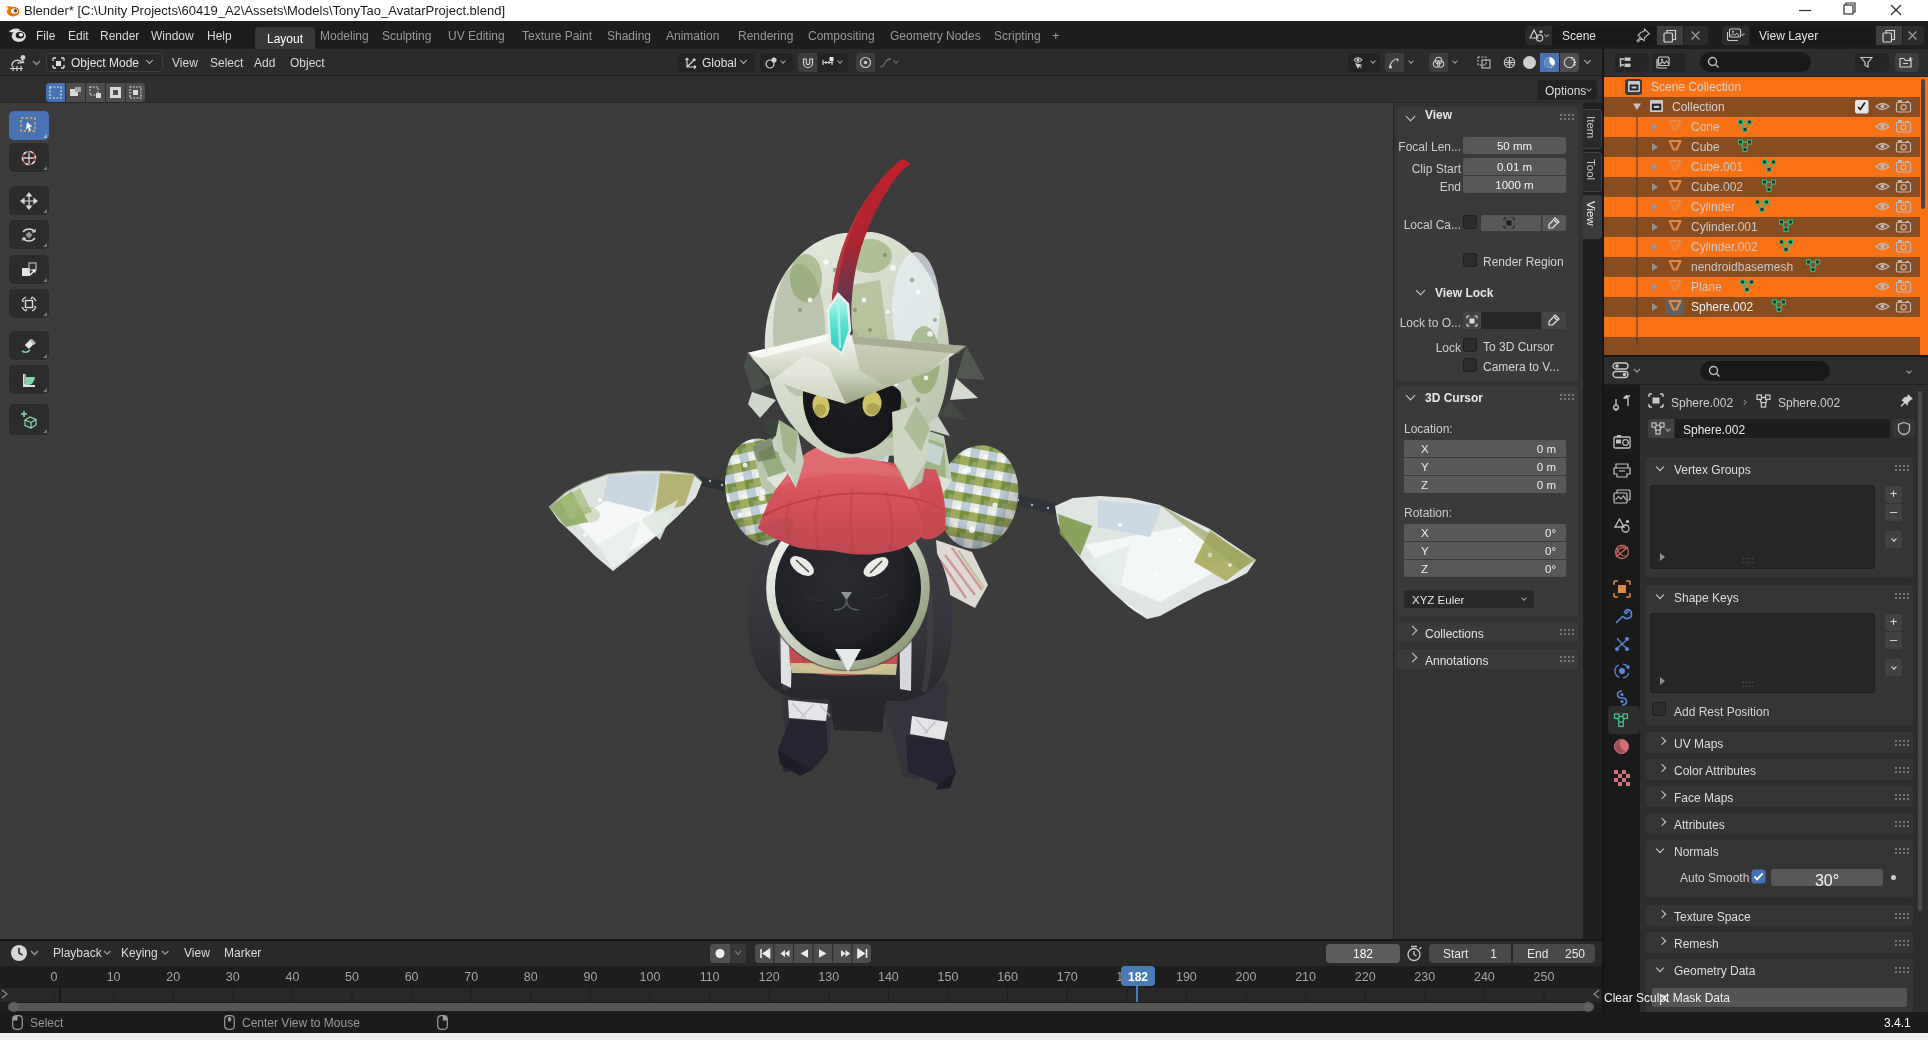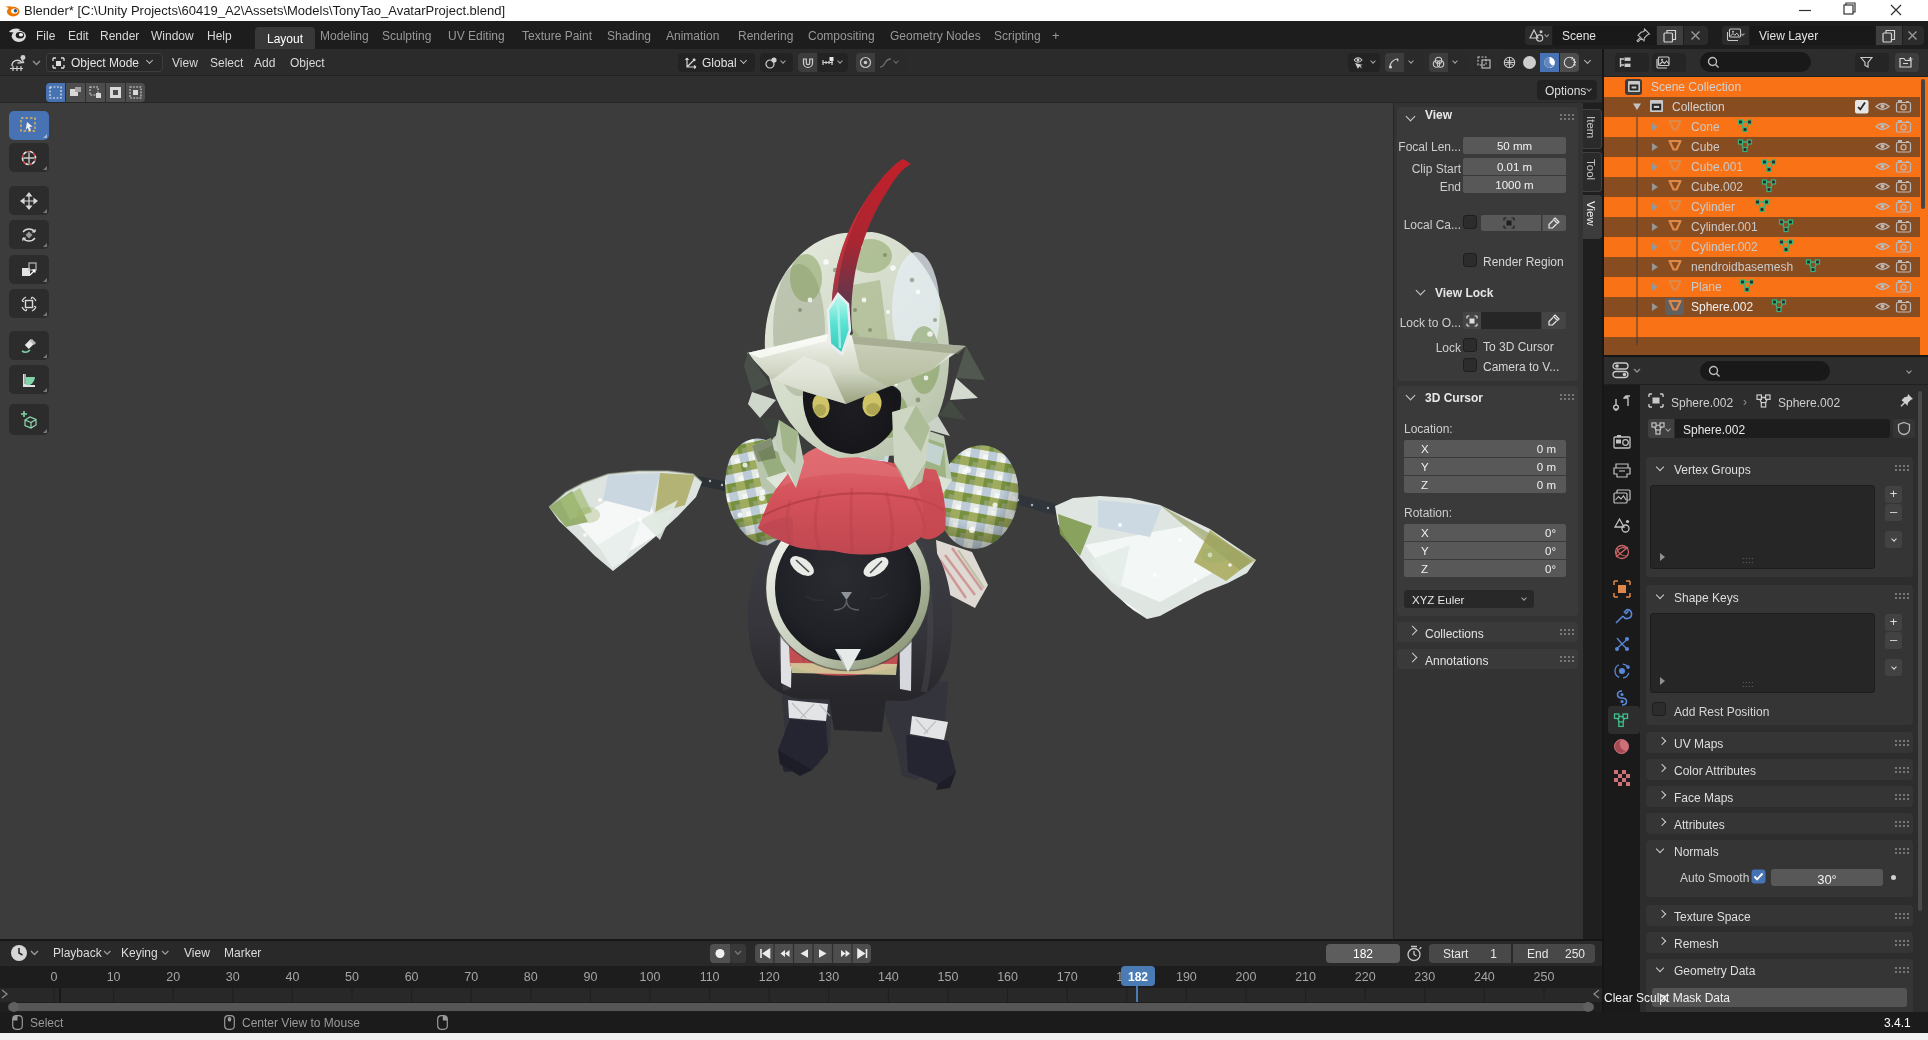--- a/index.html
+++ b/index.html
@@ -1013,21 +1013,21 @@
 
   <div class="ppnl" style="top:483px;height:57px"></div>
   <div class="pexp" style="left:53px;top:489px;transform:rotate(45deg)"></div>
   <div class="ptitle" style="left:70px;top:488px">Normals</div>
   <div class="gripd" style="top:490px;right:18px"></div>
   <div class="abs" style="left:76px;top:514px;font-size:12px;color:#cdcdcd">Auto Smooth</div>
   <svg class="abs" style="left:147px;top:512px" width="15" height="15" viewBox="0 0 15 15">
       <rect x="0.5" y="0.5" width="14" height="14" rx="3" fill="#4772b3"></rect>
       <path d="M3.5 7.5 l2.6 2.8 L11.5 4.5" fill="none" stroke="#fff" stroke-width="1.9"></path>
     </svg>
-  <div class="abs" style="left:167px;top:512px;width:112px;height:17px;background:#585858;border-radius:3px;color:#f2f2f2;font-size:13px;text-align:center;padding-top:3px">30°</div>
+  <div class="abs" style="left:167px;top:512px;width:112px;height:17px;background:#585858;border-radius:3px;color:#f2f2f2;font-size:16px;text-align:center;padding-top:3px">30°</div>
   <div class="abs" style="left:287px;top:518px;width:5px;height:5px;background:#d0d0d0;border-radius:50%"></div>
 
   <div class="ppnl" style="top:548px;height:21px"></div>
   <div class="pexp" style="left:55px;top:554px;transform:rotate(-45deg)"></div>
   <div class="ptitle" style="left:70px;top:553px">Texture Space</div>
   <div class="gripd" style="top:555px;right:18px"></div>
   <div class="ppnl" style="top:575px;height:21px"></div>
   <div class="pexp" style="left:55px;top:581px;transform:rotate(-45deg)"></div>
   <div class="ptitle" style="left:70px;top:580px">Remesh</div>
   <div class="gripd" style="top:582px;right:18px"></div>

